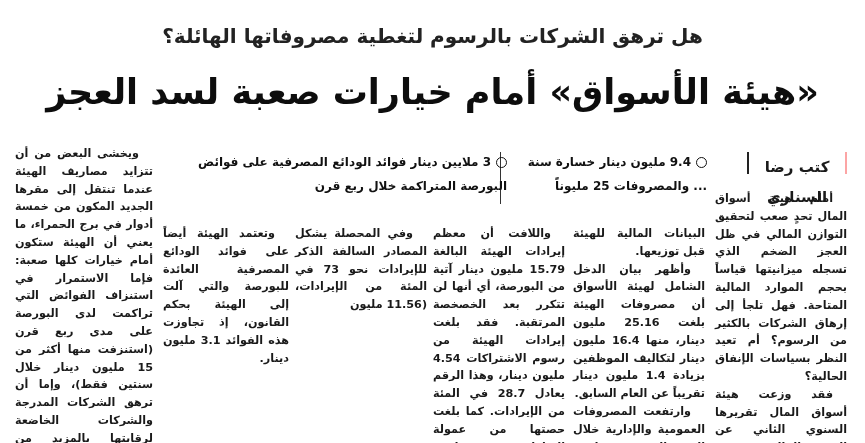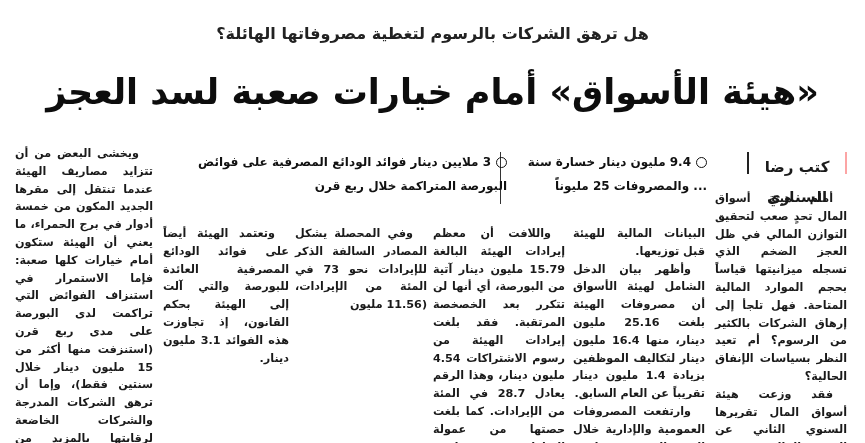--- a/index.html
+++ b/index.html
@@ -1,21 +1,21 @@
 <!DOCTYPE html>
 <html><head>
   <meta charset="utf-8">
   <style>
     * { margin: 0; padding: 0; box-sizing: border-box; }
     html, body { width: 865px; height: 443px; background: #ffffff; overflow: hidden; }
     body { font-family: "DejaVu Sans", sans-serif; color: #1a1a1a; position: relative; direction: rtl; }
 
     .kicker {
       position: absolute; top: 24px; left: 0; width: 865px;
-      text-align: center; font-weight: bold; font-size: 16px; color: #222;
+      text-align: center; font-weight: bold; font-size: 20px; color: #222;
       letter-spacing: -0.3px;
     }
     .headline {
       position: absolute; top: 62px; left: 0; width: 865px;
       text-align: center; font-weight: bold; font-size: 35px; color: #0d0d0d;
       letter-spacing: -1px; line-height: 60px;
     }
 
     .byline {
       position: absolute; top: 152px; right: 18px; width: 100px; height: 22px;

